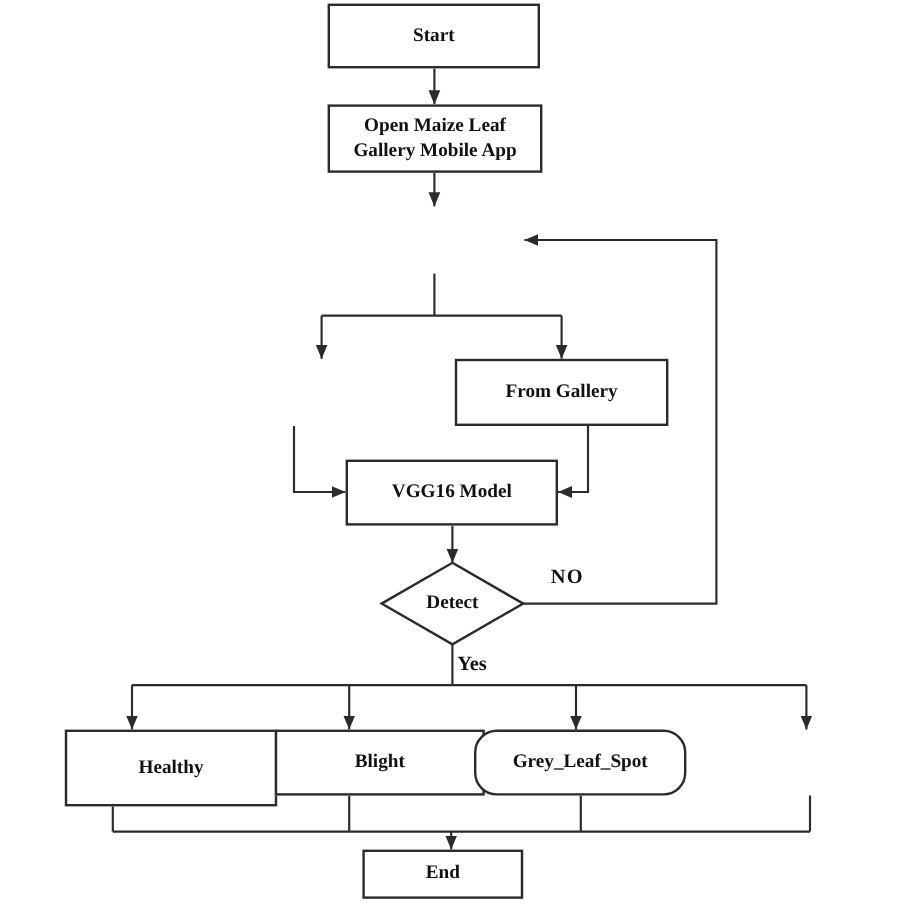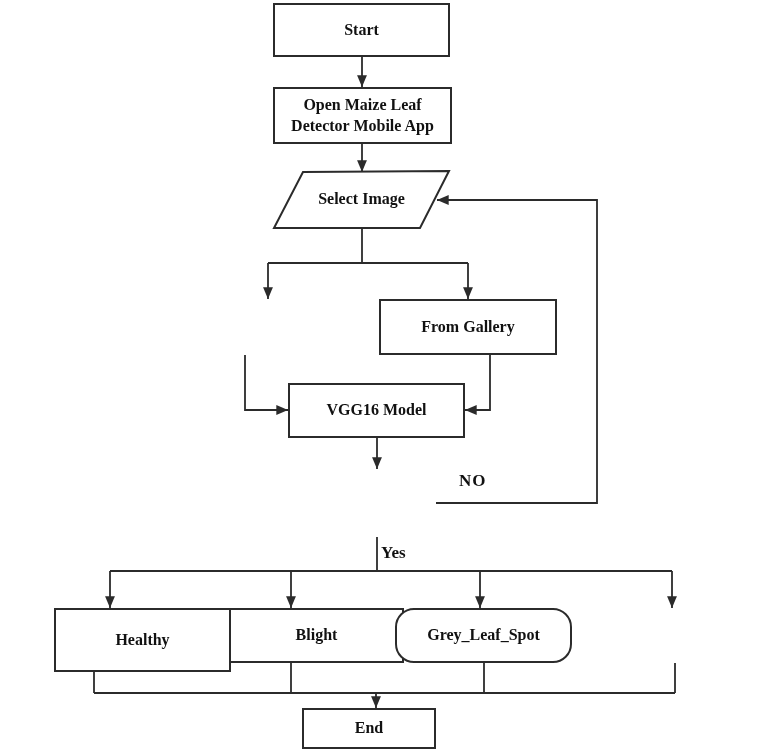--- a/index.html
+++ b/index.html
@@ -124,39 +124,39 @@
     <path d="M675,663 V693"></path>
     <path d="M94,693 H675"></path>
     <path d="M376,693 V708" marker-end="url(#arrowhead)"></path>
   </svg>
 
   <div class="node rect" id="node-start">
     <span class="node-label">Start</span>
   </div>
 
   <div class="node rect" id="node-open-app">
-    <span class="node-label">Open Maize Leaf Detector Mobile App</span>
+    <span class="node-label">Open Maize Leaf Gallery Mobile App</span>
   </div>
 
-  <div class="node" id="node-select-image">
-    <svg class="shape-svg" viewBox="0 0 181 61">
-      <polygon points="32,3 178,2 149,59 3,59"></polygon>
-    </svg>
-    <span class="node-label">Select Image</span>
-  </div>
 
 
   <div class="node rect" id="node-from-gallery">
     <span class="node-label">From Gallery</span>
   </div>
 
   <div class="node rect" id="node-vgg16">
     <span class="node-label">VGG16 Model</span>
   </div>
 
+  <div class="node" id="node-detect">
+    <svg class="shape-svg" viewBox="0 0 122 72">
+      <polygon points="61,2 120,36 61,70 2,36"></polygon>
+    </svg>
+    <span class="node-label">Detect</span>
+  </div>
 
   <div class="edge-label" id="lbl-no">NO</div>
   <div class="edge-label" id="lbl-yes">Yes</div>
 
   <div class="node rect" id="node-healthy">
     <span class="node-label">Healthy</span>
   </div>
 
   <div class="node rect" id="node-blight">
     <span class="node-label">Blight</span>

